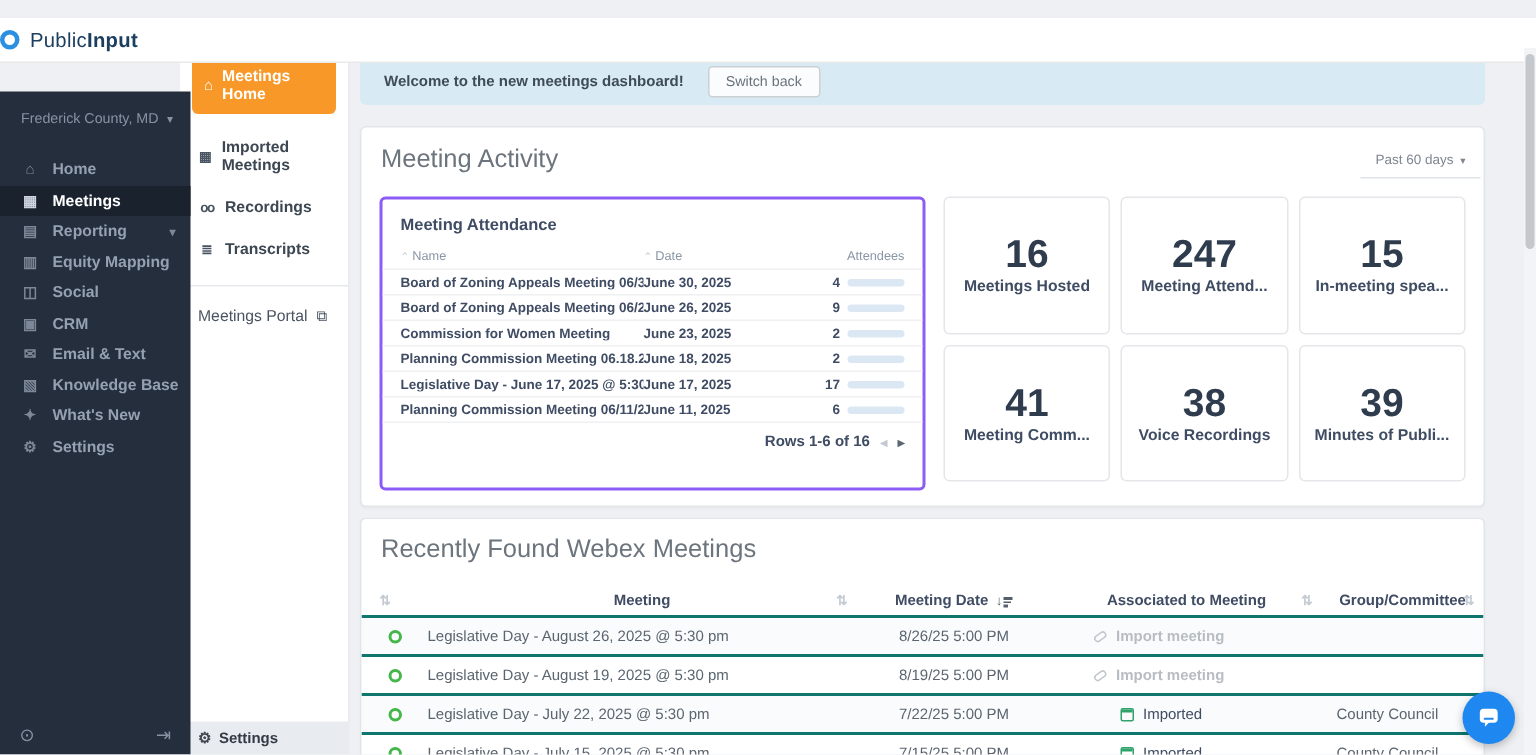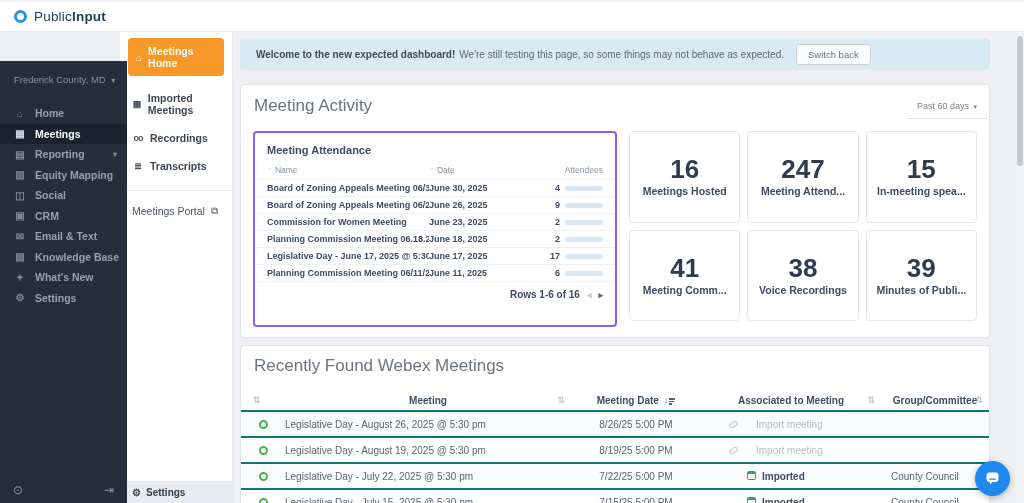--- a/index.html
+++ b/index.html
@@ -1,21 +1,21 @@
 <!DOCTYPE html>
 <html><head>
 <meta charset="utf-8">
 <style>
   * { margin:0; padding:0; box-sizing:border-box; }
   html,body { width:1024px; height:503px; overflow:hidden; }
   body { font-family:"Liberation Sans", sans-serif; background:#eef0f3; position:relative; }
 
   
-  .topbar { position:absolute; left:0; top:2px; width:1024px; height:30px; background:#fff;
-            border-bottom:1px solid #e9e9e9; display:flex; align-items:center; padding-left:14px; z-index:30; }
+  .topbar { position:absolute; left:0; top:12px; width:1024px; height:30px; background:#fff;
+            border-bottom:1px solid #e9e9e9; display:flex; align-items:center; z-index:30; }
   .logo-ring { width:13px; height:13px; border:3.5px solid #2d8fe0; border-radius:50%; display:inline-block; }
   .brand { margin-left:7px; font-size:13.5px; color:#1c3f60; letter-spacing:.2px; }
   .brand b { font-weight:700; }
 
   
   .dsb { position:absolute; left:0; top:30px; width:127px; bottom:0; background:#242e3c; z-index:20;margin-top:31px; }
   .org { padding:13px 10px 10px 14px; font-size:9.5px; color:#8792a5; white-space:nowrap; cursor:pointer; }
   .org .caret { font-size:8px; margin-left:3px; }
   .dnav-wrap { margin-top:8px; }
   .dnav { height:20.5px; display:flex; align-items:center; padding-left:14px; cursor:pointer;
@@ -110,24 +110,24 @@
   .wx-rows { position:absolute; left:0; top:64px; width:100%; }
   .wx-row { display:flex; align-items:center; height:26px; border-top:2px solid #0f766e; font-size:10px; color:#5a6570; cursor:pointer; }
   .wx-row:nth-child(odd) { background:#fafbfc; }
   .wx-cell { display:flex; align-items:center; height:100%; }
   .cell-1 { width:44px; justify-content:center; }
   .cell-2 { width:286px; }
   .cell-3 { width:130px; justify-content:center; }
   .cell-4 { width:180px; padding-left:28px; gap:6px; }
   .cell-5 { flex:1; padding-left:10px; }
   .webex-dot { width:9px; height:9px; border:2.5px solid #45b649; border-radius:50%; display:inline-block; }
-  .assoc-import { color:#b8bdc4; display:flex; align-items:center; gap:18px; }
+  .assoc-import { color:#b8bdc4; display:flex; align-items:center; gap:6px;font-weight:bold; }
   .ico-link { width:9px; height:5px; border:1.5px solid #c2c7cd; border-radius:3px; display:inline-block;
               transform:rotate(-35deg); }
-  .assoc-imported { color:#3f4c63; display:flex; gap:6px; font-weight:700;padding-left:18px; }
+  .assoc-imported { color:#3f4c63; display:flex; align-items:center; gap:6px; font-weight:400;padding-left:18px; }
   .ico-cal { width:9px; height:9px; border:1.5px solid #2fa36b; border-radius:1.5px; position:relative; display:inline-block; }
   .ico-cal::before { content:""; position:absolute; left:0; top:0; width:100%; height:2.5px; background:#2fa36b; }
 
   
   .chat { position:absolute; right:14px; bottom:7px; width:35px; height:35px; border-radius:50%;
           background:#1e88f0; display:flex; align-items:center; justify-content:center; cursor:pointer;
           box-shadow:0 2px 6px rgba(0,0,0,.25); z-index:40; }
   .scroll-track { position:absolute; right:0; top:2px; width:8px; bottom:0; background:#f3f4f5; z-index:35; }
   .scroll-thumb { position:absolute; right:1px; top:4px; width:6px; height:130px; background:#c4c8cc; border-radius:3px; cursor:pointer; }
 </style>
@@ -219,22 +219,21 @@
   </div>
   <div class="ssb-settings">
     <span class="sico">⚙</span>
     <span>Settings</span>
   </div>
 </aside>
 
 <main class="main">
 
   <div class="banner">
-    <b>Welcome to the new expected dashboard!</b>
-    <span class="btxt">We're still testing this page, so some things may not behave as expected.</span>
+    <b>Welcome to the new meetings dashboard!</b>
     <button class="switch-btn">Switch back</button>
   </div>
 
   <section class="card activity-card">
     <h2 class="sec-title activity-title">Meeting Activity</h2>
     <div class="range">
       <span>Past 60 days</span>
       <span class="caret">▾</span>
     </div>
 

